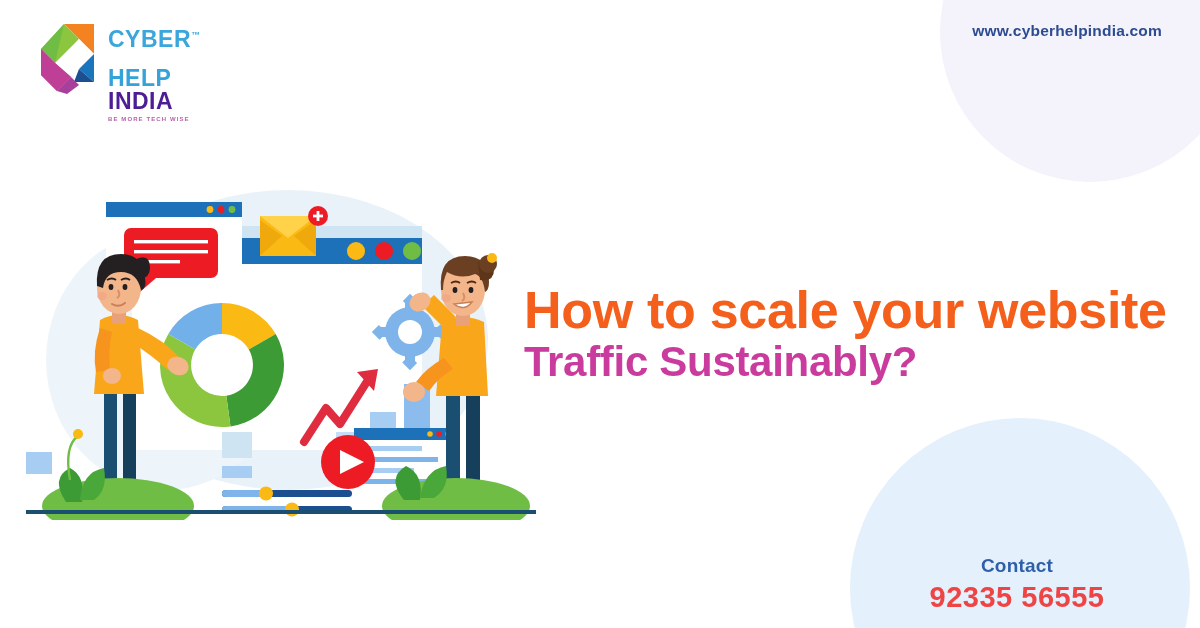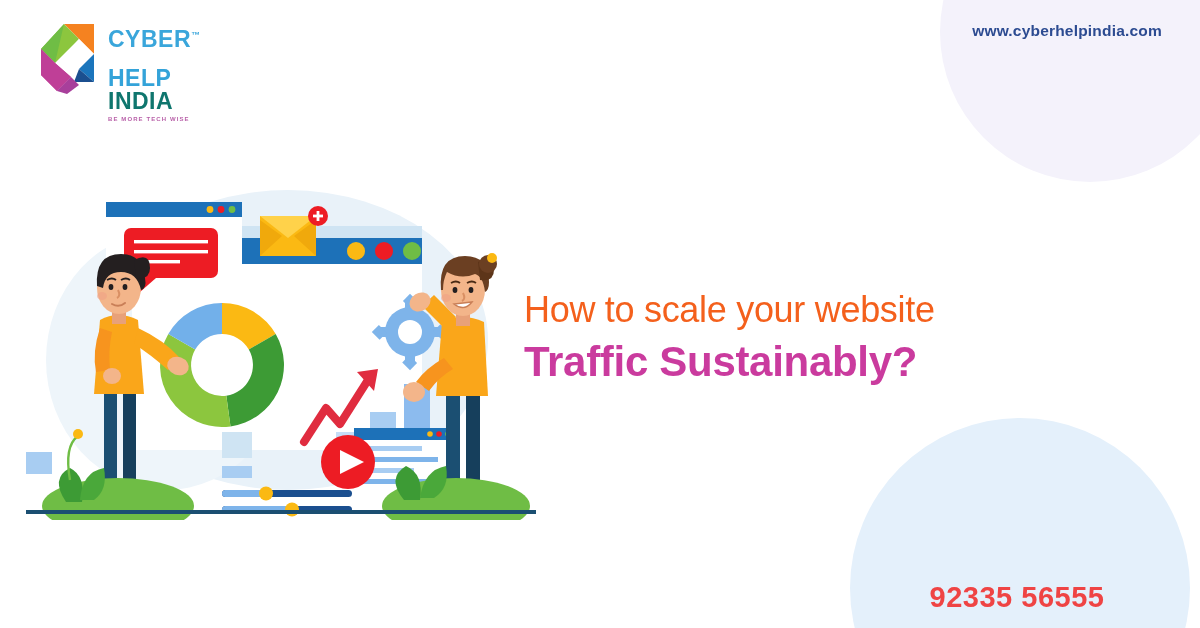--- a/index.html
+++ b/index.html
@@ -59,21 +59,21 @@
   .logo-line {
     font-weight: bold;
     font-size: 23px;
     line-height: 23px;
     letter-spacing: 0.5px;
     color: #2e9fd4;
     position: relative;
   }
   .logo-line.l1 { color: #3aa6db; }
   .logo-line.l2 { color: #34a3d9; margin-top: 16px; }
-  .logo-line.l3 { color: #0f766e; }
+  .logo-line.l3 { color: #4c1d95; }
   .logo-tm {
     font-size: 9px;
     vertical-align: super;
     font-weight: bold;
   }
   .logo-tag {
     font-size: 6px;
     font-weight: bold;
     letter-spacing: 1.1px;
     color: #b85fa8;
@@ -92,22 +92,22 @@
   }
 
   
   .headline {
     position: absolute;
     left: 524px;
     top: 286px;
     width: 620px;
   }
   .headline .h-line1 {
-    font-size: 36px;
-    font-weight: normal;
+    font-size: 52px;
+    font-weight: bold;
     color: #f4601c;
     line-height: 48px;
     letter-spacing: -0.3px;
     white-space: nowrap;
   }
   .headline .h-line2 {
     font-size: 42px;
     font-weight: bold;
     color: #ca3b9e;
     line-height: 52px;
@@ -358,16 +358,17 @@
 
     <rect x="0" y="330" width="510" height="4" fill="#1b4f72"></rect>
   </svg>
 
   <div class="headline">
     <div class="h-line1">How to scale your website</div>
     <div class="h-line2">Traffic Sustainably?</div>
   </div>
 
   <div class="contact-block">
+    <div class="contact-label">Contact</div>
     <div class="contact-number">92335 56555</div>
   </div>
 
 </div>
 
 </body></html>

